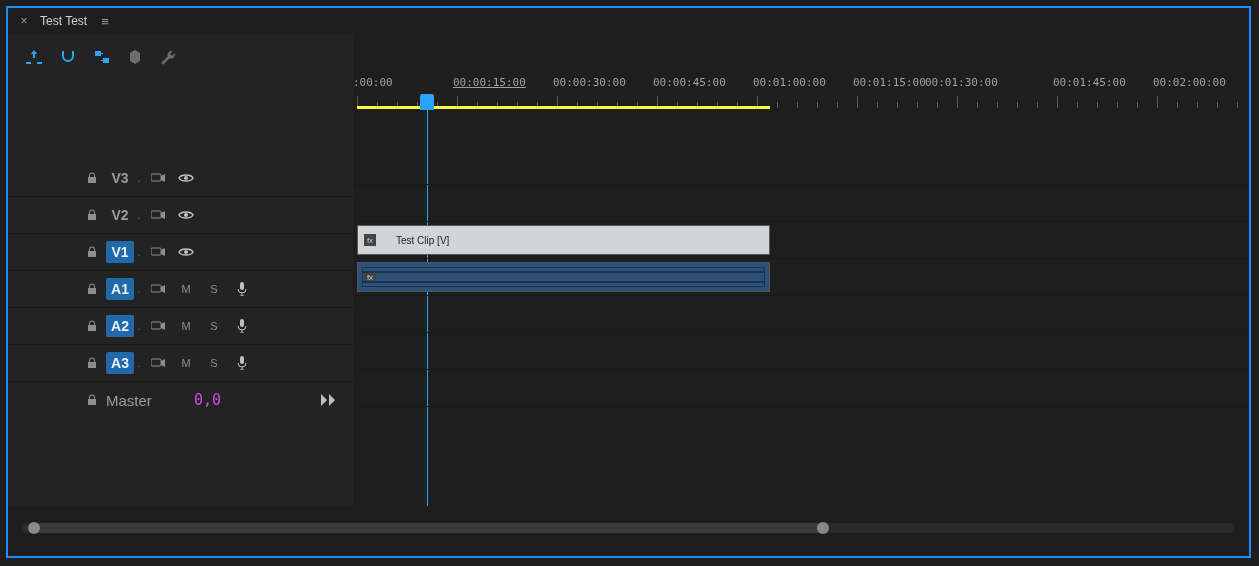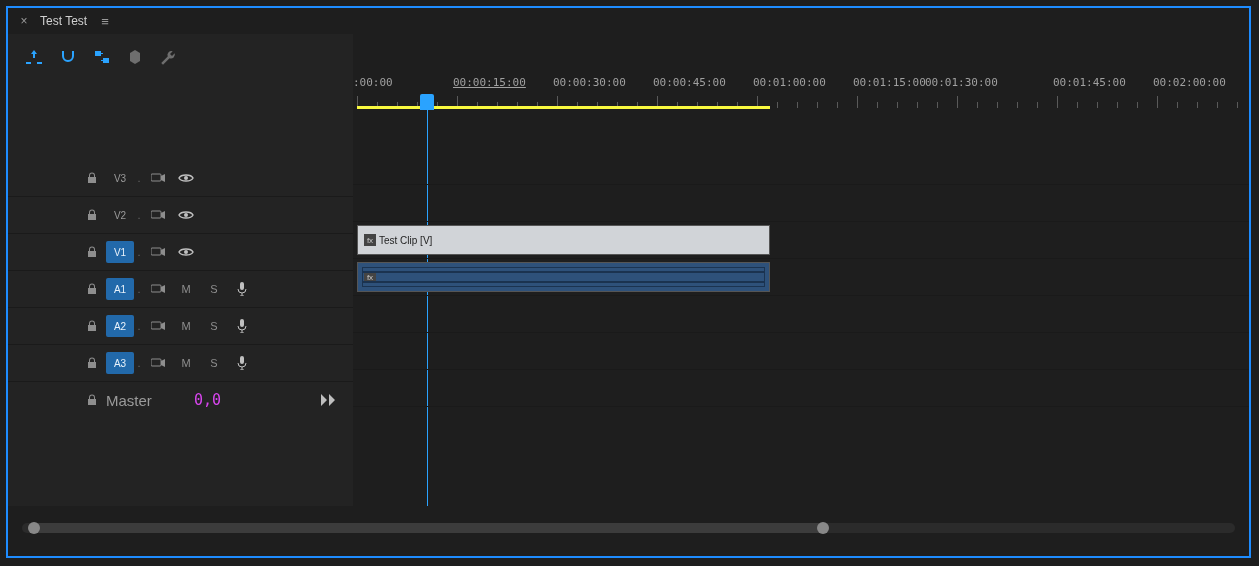--- a/index.html
+++ b/index.html
@@ -103,25 +103,26 @@
   }
   .track.video { background: #232323; }
   .track.audio { background: #232323; }
   .track.source-patched .chip { background: #2269aa; color: #e8f2fb; }
   .chip {
     width: 28px;
     height: 22px;
     display: flex;
     align-items: center;
     justify-content: center;
-    font-size: 10px;
+    font-size: 14px;
     background: transparent;
     color: #9a9a9a;
     border-radius: 2px;
     cursor: pointer;
+    font-weight: bold;
   }
   .cell {
     width: 28px;
     display: flex;
     justify-content: center;
     color: #8e8e8e;
     cursor: pointer;
   }
   .cell svg { display: block; }
 
@@ -203,21 +204,21 @@
   .clip.video { background: #d1d4d8; }
   .clip.audio { background: #2e517a; }
   .clip .fx {
     width: 12px; height: 12px;
     background: #444;
     color: #ccc;
     font-size: 8px;
     display: inline-flex;
     align-items: center;
     justify-content: center;
-    margin-right: 3px;
+    margin-right: 20px;
   }
   .clip.audio::before, .clip.audio::after {
     content: "";
     position: absolute;
     left: 4px; right: 4px;
     height: 2px;
     background: #1b3350;
   }
   .clip.audio::before { top: 8px; }
   .clip.audio::after  { bottom: 8px; }

